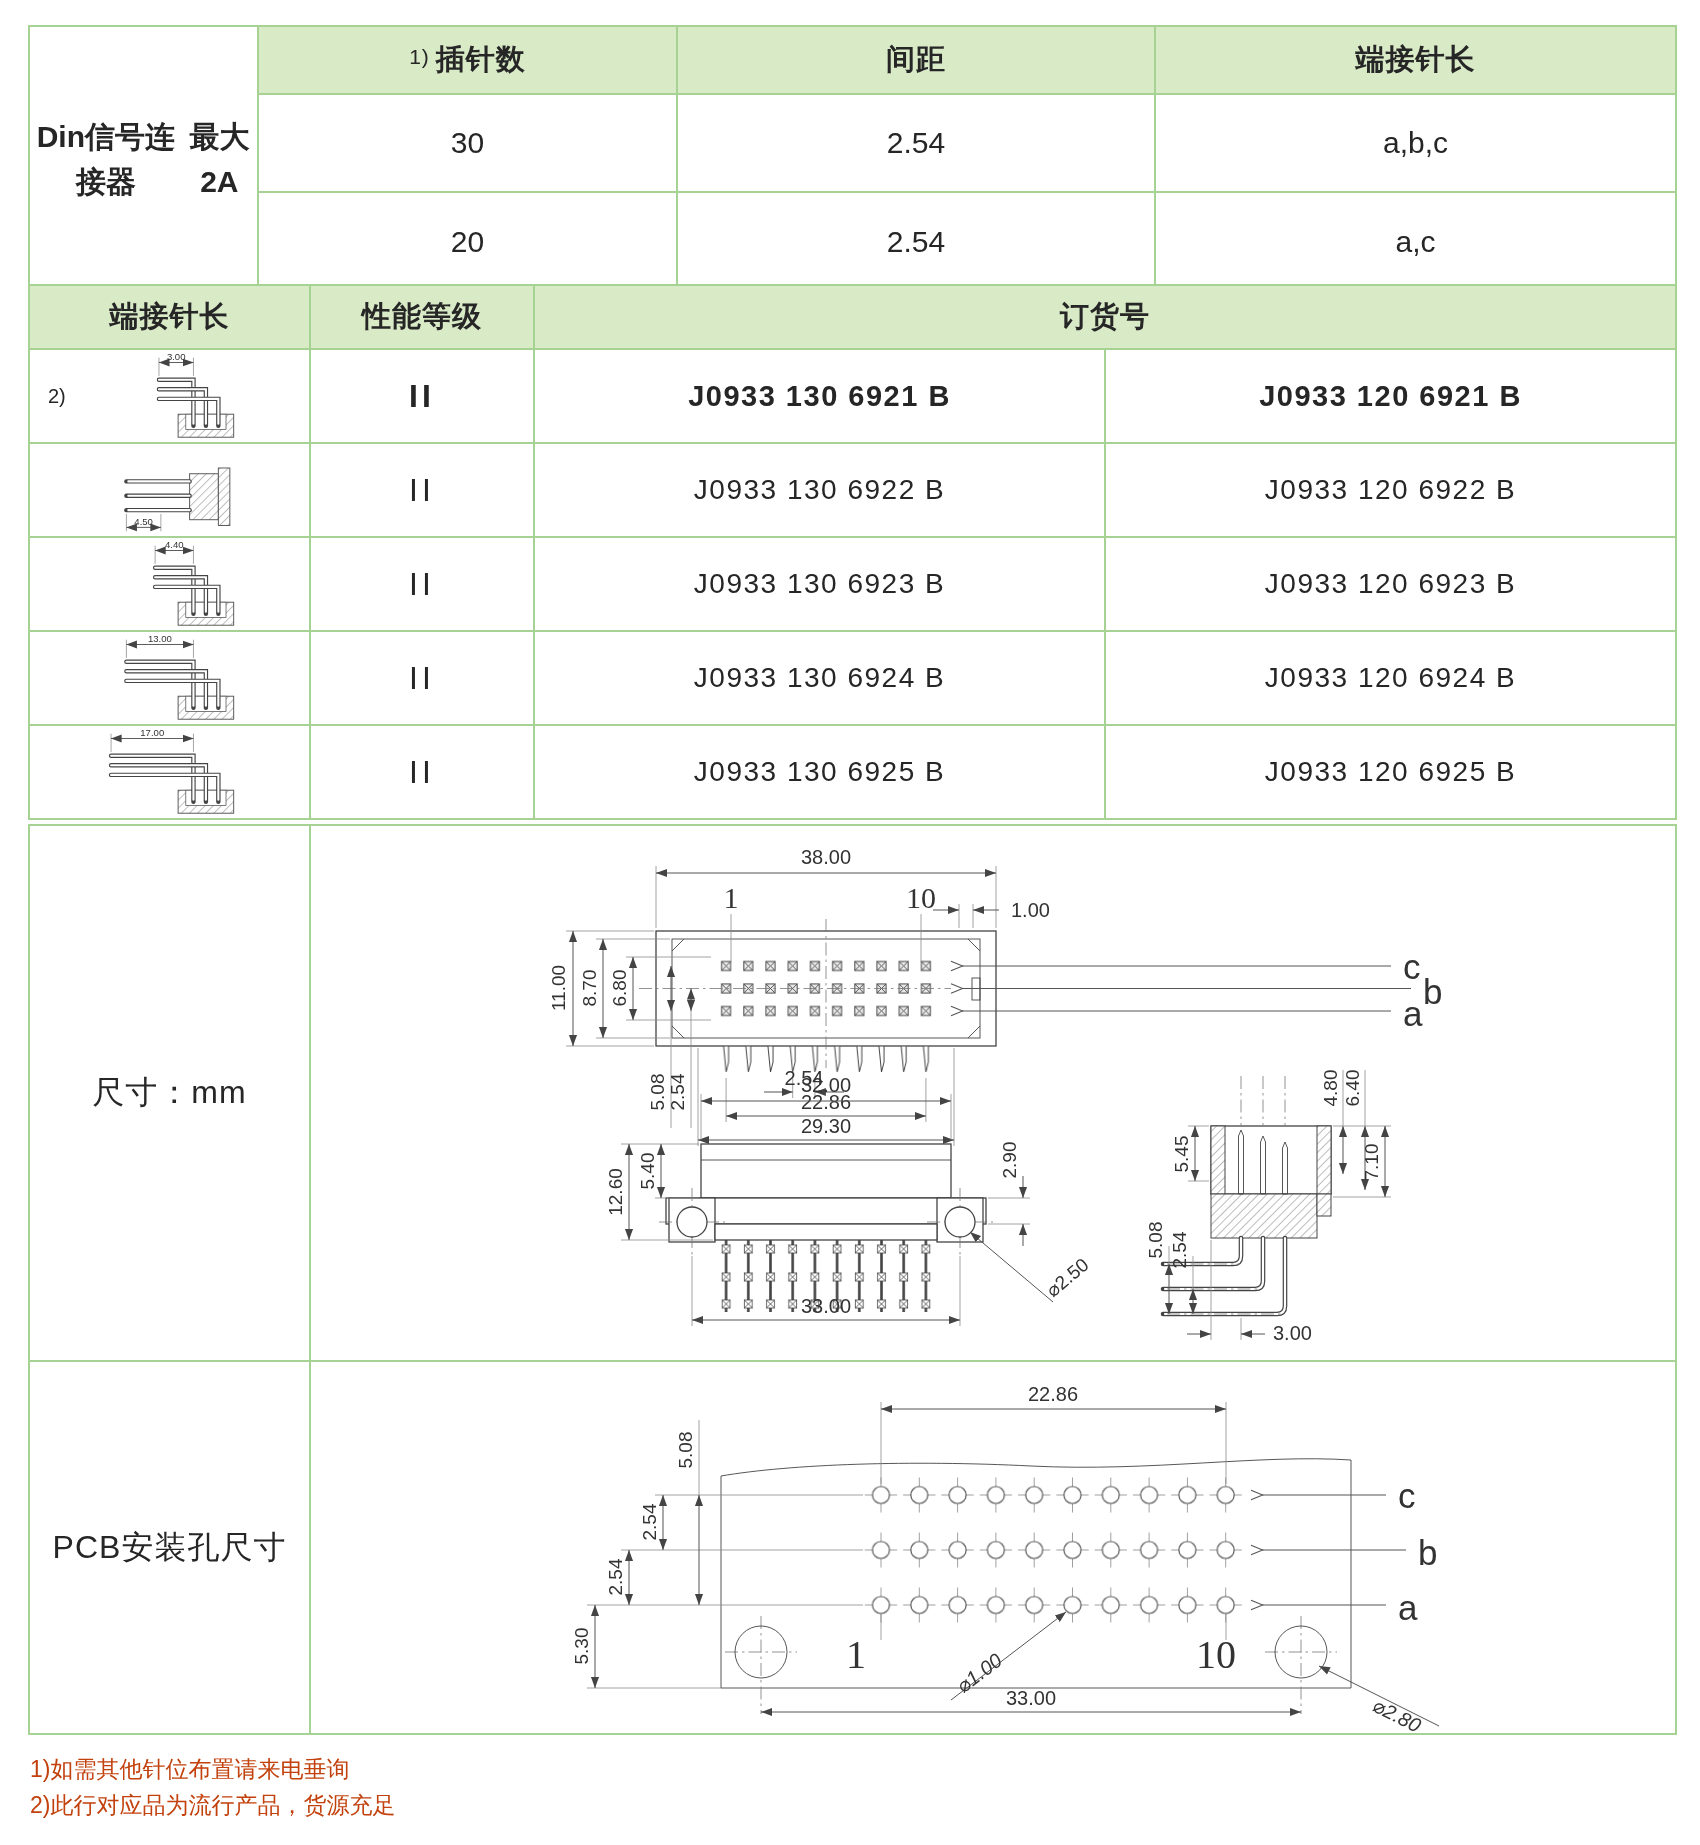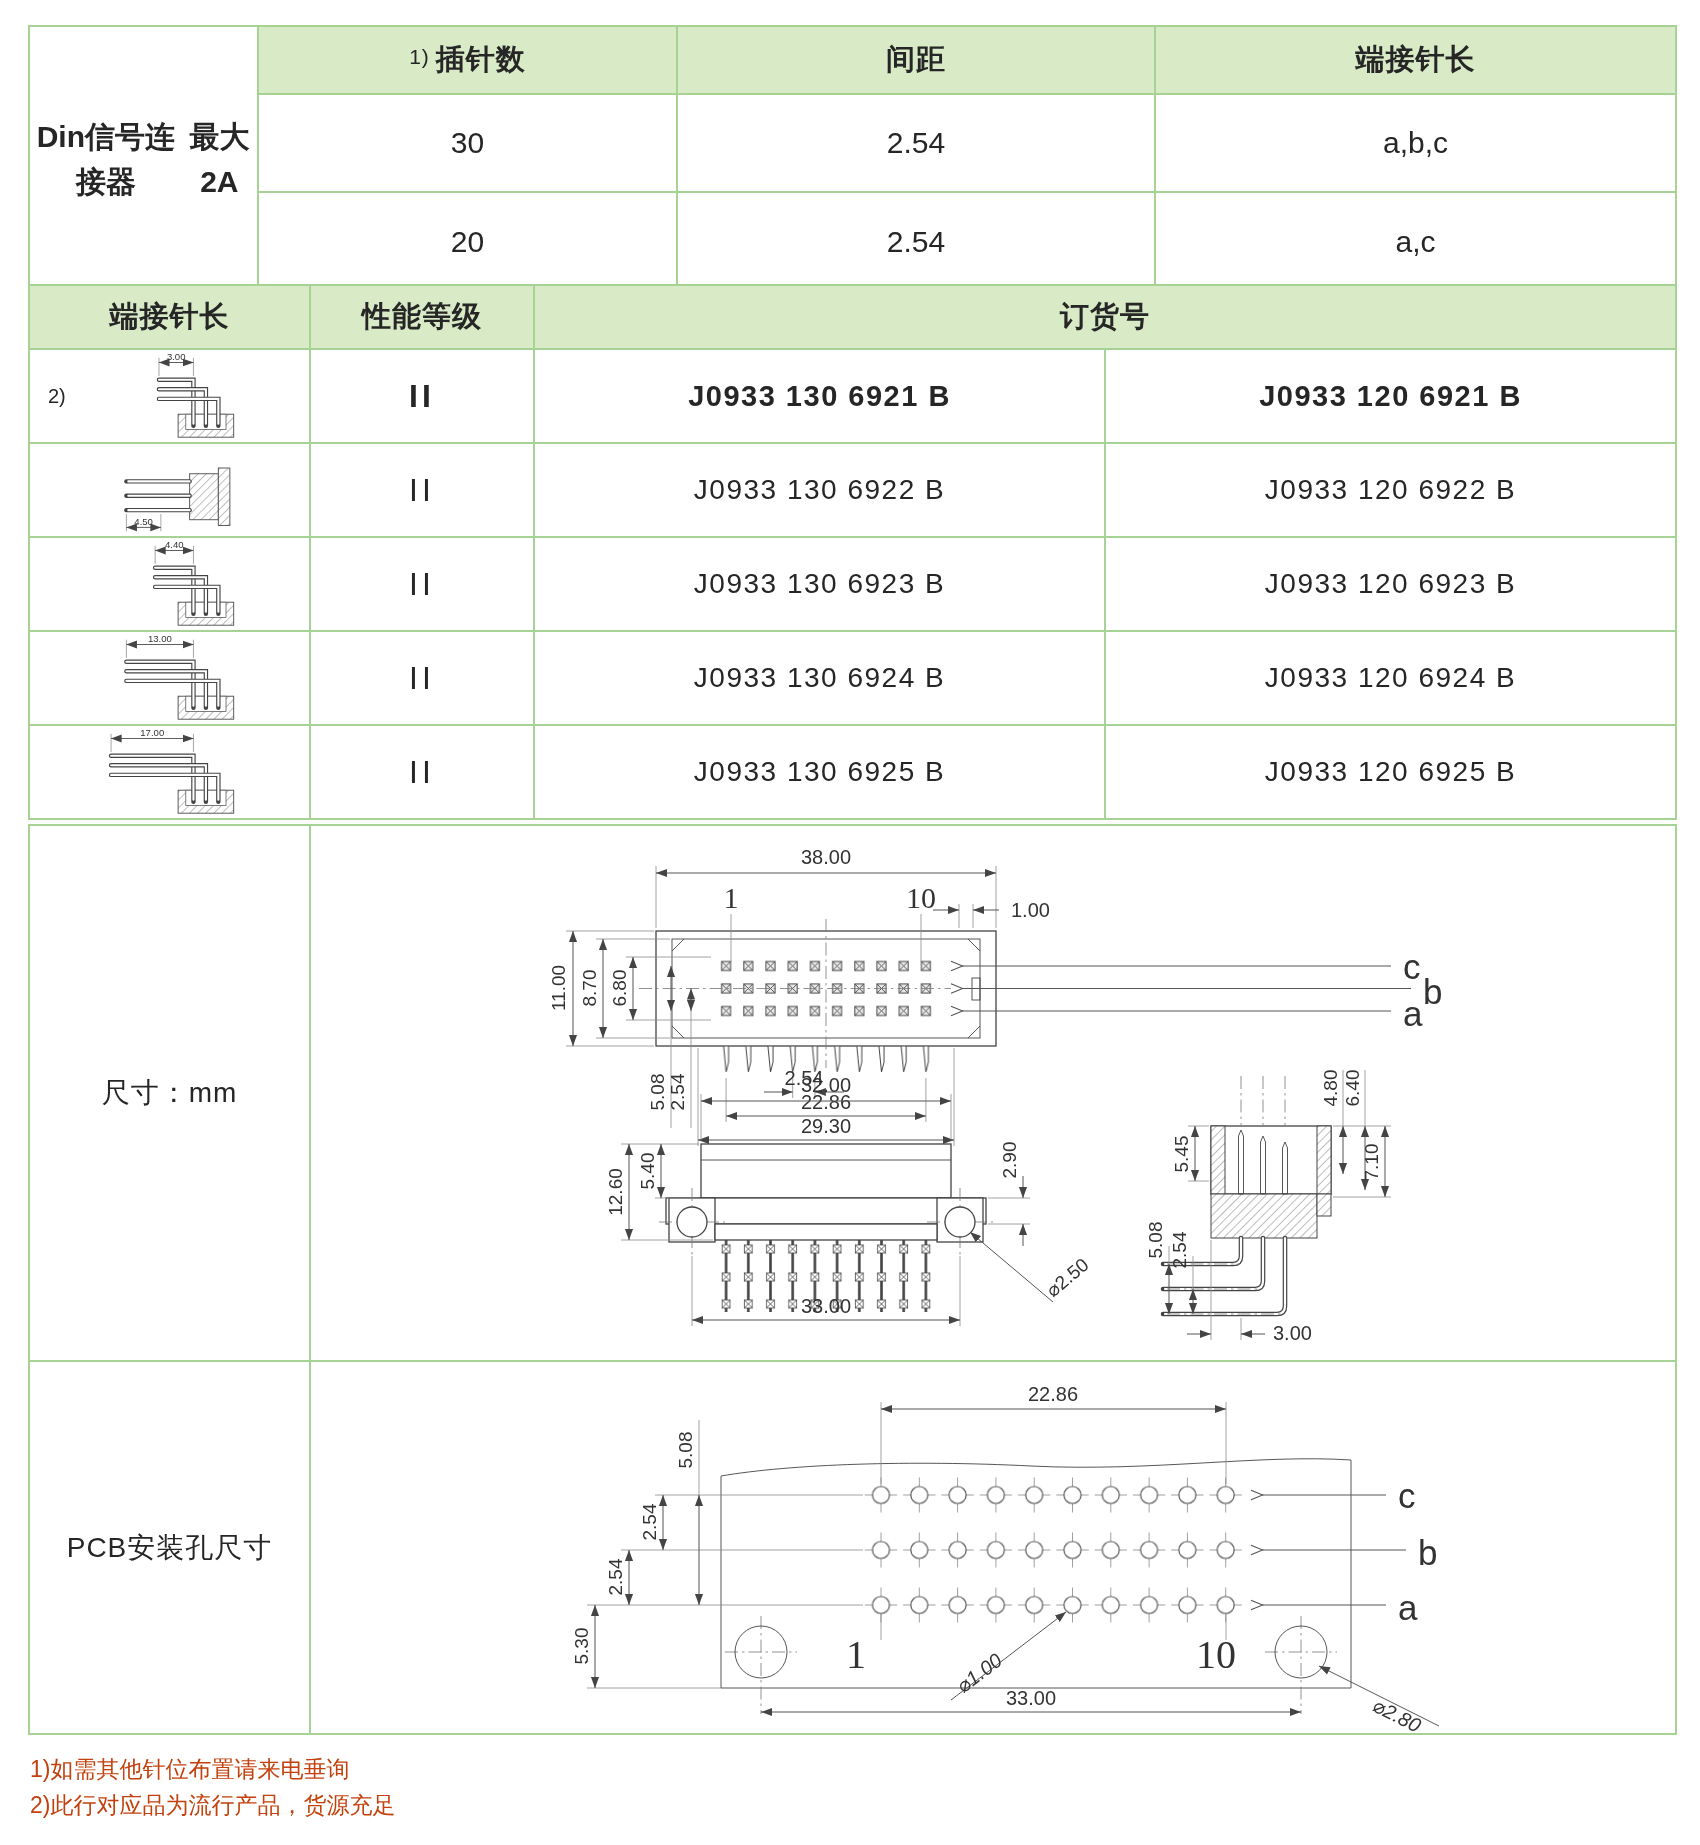--- a/index.html
+++ b/index.html
@@ -16,21 +16,21 @@
   .t2{left:28px;top:284px;grid-template-columns:279px 222px 569px 569px;grid-template-rows:62px repeat(5,92px);}
   .t2 .order-hd{grid-column:3/5;}
   .ordernum{font-size:28px;letter-spacing:1.5px;}
   .bold-row{font-weight:bold;font-size:29px;}
   .grade{font-size:32px;letter-spacing:4px;}
   .grade.b{font-weight:bold;}
   .iconcell{position:relative;justify-content:center;}
   .rownote{position:absolute;left:18px;top:50%;transform:translateY(-50%);font-size:20px;}
   .secdim{left:28px;top:824px;grid-template-columns:279px 1364px;grid-template-rows:534px;}
   .secpcb{left:28px;top:1360px;grid-template-columns:279px 1364px;grid-template-rows:371px;}
-  .seclabel{font-size:28px;letter-spacing:1px;}
+  .seclabel{font-size:32px;letter-spacing:1px;}
   .drawcell{align-items:flex-end;justify-content:flex-start;}
   .footnotes{position:absolute;left:30px;top:1752px;font-size:23px;line-height:1.55;color:#c2410c;}
   
   svg text{font-family:"Liberation Sans","DejaVu Sans",sans-serif;fill:#333;}
   .ol{fill:#fff;stroke:#444;stroke-width:1.3;}
   .thin{fill:none;stroke:#444;stroke-width:0.9;}
   .dim{stroke:#555;stroke-width:1;fill:none;}
   .ext{stroke:#8a8a8a;stroke-width:0.8;fill:none;}
   .cl{stroke:#777;stroke-width:0.8;fill:none;stroke-dasharray:13 4 2.5 4;}
   .dt{font-size:20px;}

